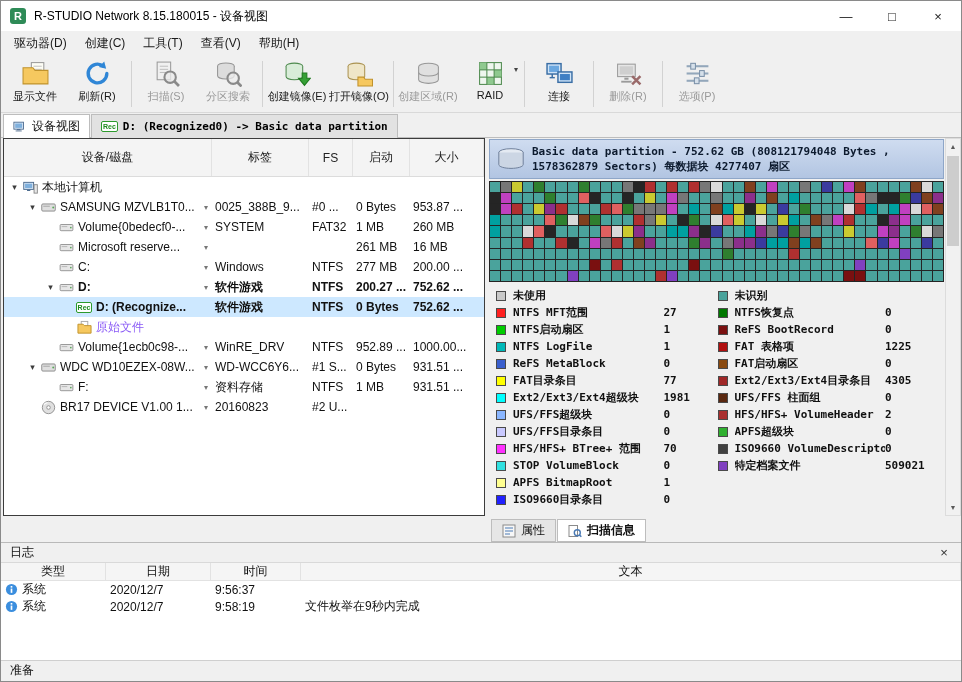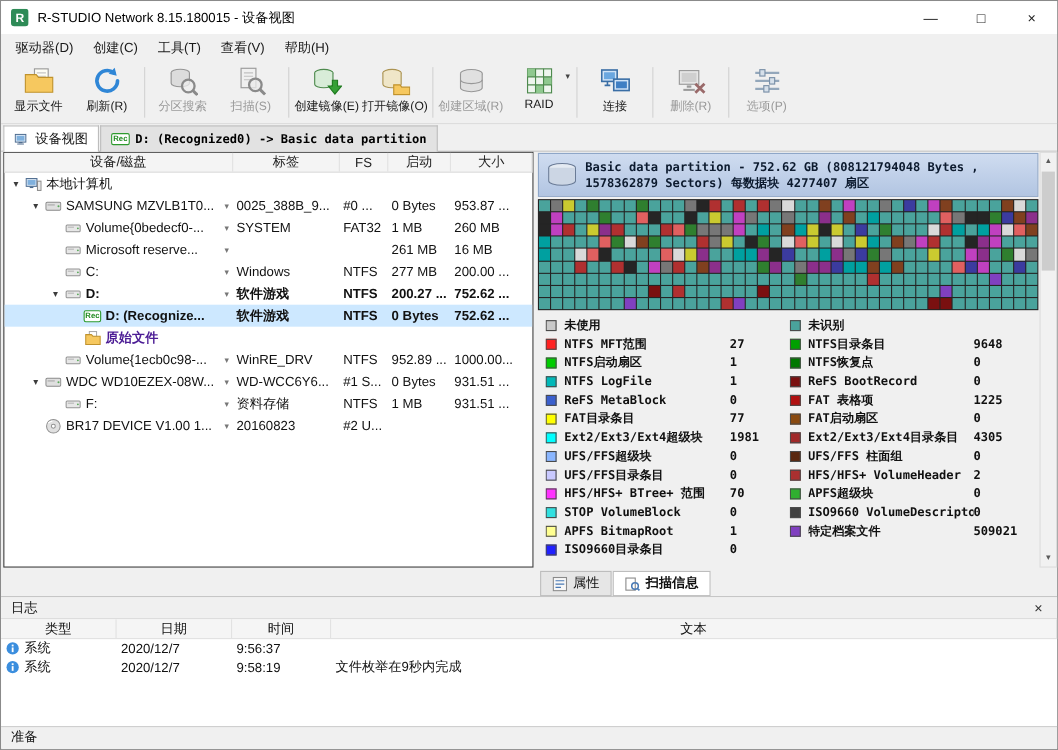--- a/index.html
+++ b/index.html
@@ -33,33 +33,33 @@
   .tabbar{height:25px;background:#f0f0f0;display:flex;align-items:flex-end;padding-left:2px;border-bottom:1px solid #bdbdbd;flex:none}
   .tab{height:24px;display:flex;align-items:center;gap:5px;padding:0 9px;border:1px solid #bdbdbd;border-bottom:none;background:#e2e2e2;margin-right:1px;font-size:12px;position:relative;top:1px}
   .tab.active{background:#fff;z-index:2}
   .tab.mono .tabtext{font-family:"DejaVu Sans Mono",monospace;font-weight:bold;font-size:11px;color:#000}
   .ticon13{width:14px;height:14px;display:inline-flex;flex:none}
   .ticon13 svg{width:100%;height:100%}
 
   
   .main{height:404px;display:flex;align-items:flex-start;background:#f0f0f0;flex:none}
   .treepanel{width:482px;height:378px;margin-left:2px;border:1px solid #3c3c3c;background:#fff;display:flex;flex-direction:column;flex:none}
-  .treeheader{height:18px;display:flex;background:#f4f4f4;border-bottom:1px solid #dcdcdc;flex:none}
+  .treeheader{height:38px;display:flex;background:#f4f4f4;border-bottom:1px solid #dcdcdc;flex:none}
   .th{display:flex;align-items:center;justify-content:center;font-size:12px;border-right:1px solid #e2e2e2;color:#222}
   .col-name{width:208px;flex:none}
   .col-label{width:97px;flex:none}
   .col-fs{width:44px;flex:none}
   .col-start{width:57px;flex:none}
   .col-size{flex:1;min-width:0}
   .treebody{flex:1;overflow:hidden}
   .trow{height:20px;display:flex;align-items:center}
   .trow.selected{background:#cde8ff}
   .trow.bold{font-weight:bold}
   .trow .cell{height:100%;display:flex;align-items:center;overflow:hidden;white-space:nowrap;padding:0 3px}
-  .trow.orange .tname{color:#4c1d95;font-weight:bold}
+  .trow.orange .tname{color:#8b5cf6;font-weight:normal}
   .exp{width:13px;flex:none;font-size:9px;color:#3c3c3c;text-align:center}
   .rowicon{width:18px;height:16px;flex:none;margin-right:3px;display:flex;align-items:center;justify-content:center}
   .rowicon svg{width:15px;height:15px}
   .tname{overflow:hidden;white-space:nowrap}
   .combo{margin-left:auto;font-size:8px;color:#777;padding-right:1px}
   .recbadge{display:inline-block;font-family:"Liberation Sans",sans-serif;font-size:7px;font-weight:bold;color:#1e8a1e;border:1px solid #2d9a2d;background:#fff;padding:0 1px;line-height:9px;border-radius:2px}
   .splitter{width:3px;height:378px;flex:none}
 
   
   .rightpanel{flex:1;height:404px;display:flex;flex-direction:column;min-width:0}
@@ -141,37 +141,37 @@
       <div class="tbtn">
         <span class="ticon"><svg viewBox="0 0 26 26">
             <path d="M22 13a9 9 0 1 1-3.2-6.9" fill="none" stroke="#2f86d6" stroke-width="3.2" stroke-linecap="round"></path>
             <path d="M19.5 1.5l1.8 7-7-1.8z" fill="#2f86d6"></path>
           </svg></span>
         <span class="lbl">刷新(R)</span>
       </div>
       <div class="tsep"></div>
       <div class="tbtn disabled">
         <span class="ticon"><svg viewBox="0 0 26 26">
-            <ellipse cx="10.5" cy="5.8" rx="8" ry="3" fill="#dcdcdc" stroke="#949494"></ellipse>
-            <path d="M2.5 5.8v9.4c0 1.7 3.6 3 8 3s8-1.3 8-3V5.8" fill="#dcdcdc" stroke="#949494"></path>
-            <circle cx="17.5" cy="17.5" r="5.5" fill="rgba(238,238,238,.75)" stroke="#8a8a8a" stroke-width="2"></circle>
-            <line x1="21.5" y1="21.5" x2="25.5" y2="25.5" stroke="#8a8a8a" stroke-width="2.6"></line>
-          </svg></span>
-        <span class="lbl">分区搜索</span>
-      </div>
-      <div class="tbtn disabled">
-        <span class="ticon"><svg viewBox="0 0 26 26">
             <rect x="4" y="2" width="13" height="17" fill="#f0f0f0" stroke="#9a9a9a"></rect>
             <line x1="6.5" y1="6" x2="14.5" y2="6" stroke="#c0c0c0"></line>
             <line x1="6.5" y1="9" x2="14.5" y2="9" stroke="#c0c0c0"></line>
             <line x1="6.5" y1="12" x2="14.5" y2="12" stroke="#c0c0c0"></line>
             <circle cx="16.5" cy="16.5" r="5.5" fill="rgba(235,235,235,.75)" stroke="#8a8a8a" stroke-width="2"></circle>
             <line x1="20.5" y1="20.5" x2="25" y2="25" stroke="#8a8a8a" stroke-width="2.6"></line>
           </svg></span>
         <span class="lbl">扫描(S)</span>
+      </div>
+      <div class="tbtn disabled">
+        <span class="ticon"><svg viewBox="0 0 26 26">
+            <ellipse cx="10.5" cy="5.8" rx="8" ry="3" fill="#dcdcdc" stroke="#949494"></ellipse>
+            <path d="M2.5 5.8v9.4c0 1.7 3.6 3 8 3s8-1.3 8-3V5.8" fill="#dcdcdc" stroke="#949494"></path>
+            <circle cx="17.5" cy="17.5" r="5.5" fill="rgba(238,238,238,.75)" stroke="#8a8a8a" stroke-width="2"></circle>
+            <line x1="21.5" y1="21.5" x2="25.5" y2="25.5" stroke="#8a8a8a" stroke-width="2.6"></line>
+          </svg></span>
+        <span class="lbl">分区搜索</span>
       </div>
       <div class="tsep"></div>
       <div class="tbtn">
         <span class="ticon"><svg viewBox="0 0 26 26">
             <ellipse cx="10" cy="6" rx="8" ry="3" fill="#d8ecd8" stroke="#4e8a4e"></ellipse>
             <path d="M2 6v10c0 1.7 3.6 3 8 3s8-1.3 8-3V6" fill="#d8ecd8" stroke="#4e8a4e"></path>
             <path d="M17.5 12.5h4.5v5h3.5l-5.8 7-5.7-7h3.5z" fill="#35a035" stroke="#1f7a1f"></path>
           </svg></span>
         <span class="lbl">创建镜像(E)</span>
       </div>
@@ -928,25 +928,20 @@
               <span class="sw" style="background: rgb(32, 32, 255);"></span>
               <span class="leglabel">ISO9660目录条目</span>
               <span class="legval">0</span>
             </div>
           </div>
         <div class="legcol">
             <div class="legrow">
               <span class="sw" style="background: rgb(74, 163, 156);"></span>
               <span class="leglabel">未识别</span>
               <span class="legval"></span>
-            </div>
-            <div class="legrow">
-              <span class="sw" style="background: rgb(0, 160, 0);"></span>
-              <span class="leglabel">NTFS目录条目</span>
-              <span class="legval">9648</span>
             </div>
             <div class="legrow">
               <span class="sw" style="background: rgb(0, 120, 0);"></span>
               <span class="leglabel">NTFS恢复点</span>
               <span class="legval">0</span>
             </div>
             <div class="legrow">
               <span class="sw" style="background: rgb(122, 16, 16);"></span>
               <span class="leglabel">ReFS BootRecord</span>
               <span class="legval">0</span>

